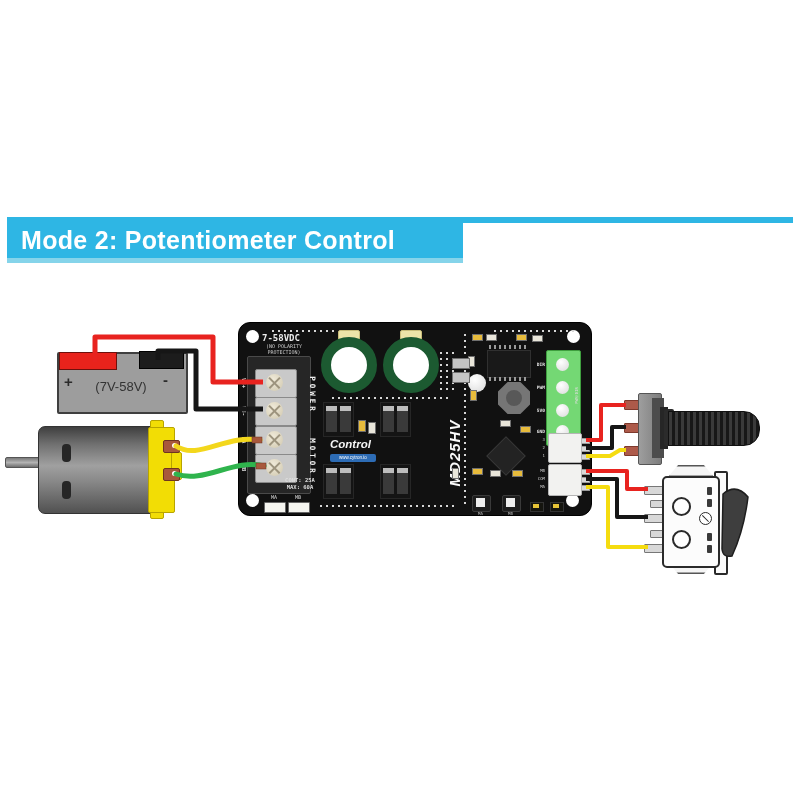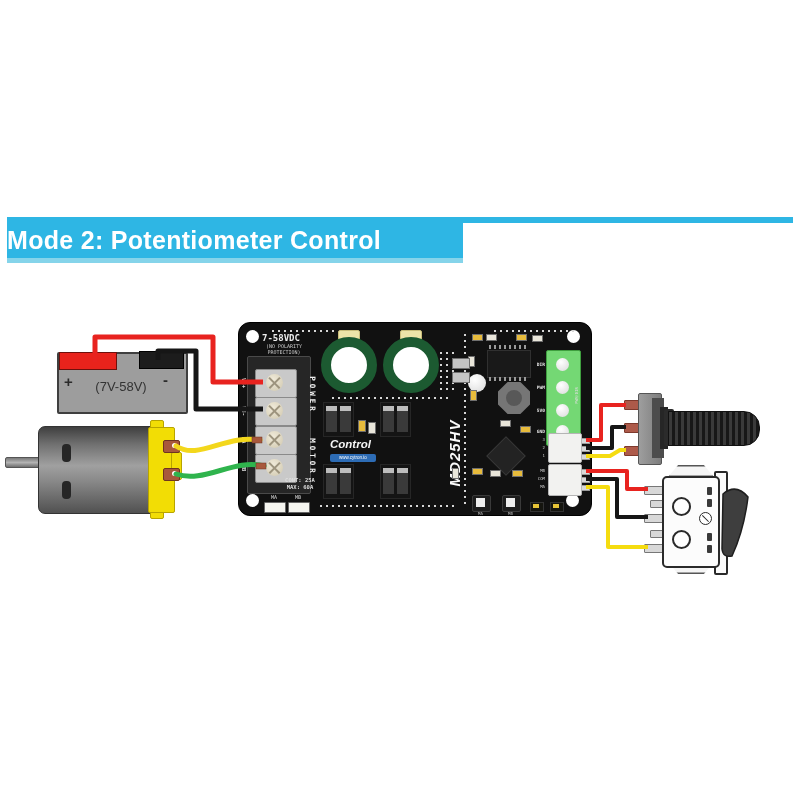--- a/index.html
+++ b/index.html
@@ -2,21 +2,21 @@
 <html><head>
 <meta charset="utf-8">
 <style>
   html,body{margin:0;padding:0;background:#fff;}
   #canvas{position:relative;width:800px;height:800px;background:#ffffff;overflow:hidden;
           font-family:"Liberation Sans",sans-serif;}
   .abs{position:absolute;}
   
   .banner-line{background:#2eb6e4;}
   .banner-main{background:#2eb6e4;display:flex;align-items:center;}
-  .banner-title{color:#ffffff;font-size:25px;font-weight:600;letter-spacing:.3px;white-space:nowrap;}
+  .banner-title{color:#ffffff;font-size:25px;font-weight:600;letter-spacing:.3px;padding-left:14px;white-space:nowrap;}
   .banner-under{background:#85d4ea;}
   
   .bat-body{background:#9d9d9d;border:2px solid #3f3f3f;border-radius:2px;}
   .bat-pos{background:#e8231c;border:1px solid #6e100c;}
   .bat-neg{background:#1c1c1c;border:1px solid #000;}
   .bat-txt{color:#2b2b2b;font-weight:bold;}
   
   .mot-shaft{background:linear-gradient(180deg,#7a7a7a,#b3b3b3,#6f6f6f);border:1px solid #555;border-radius:2px;}
   .mot-body{background:linear-gradient(180deg,#3f3f3f 0%,#707070 20%,#a0a0a0 45%,#8a8a8a 62%,#515151 100%);border:1px solid #333;border-radius:7px;}
   .mot-slot{background:#262626;border-radius:4px;}

